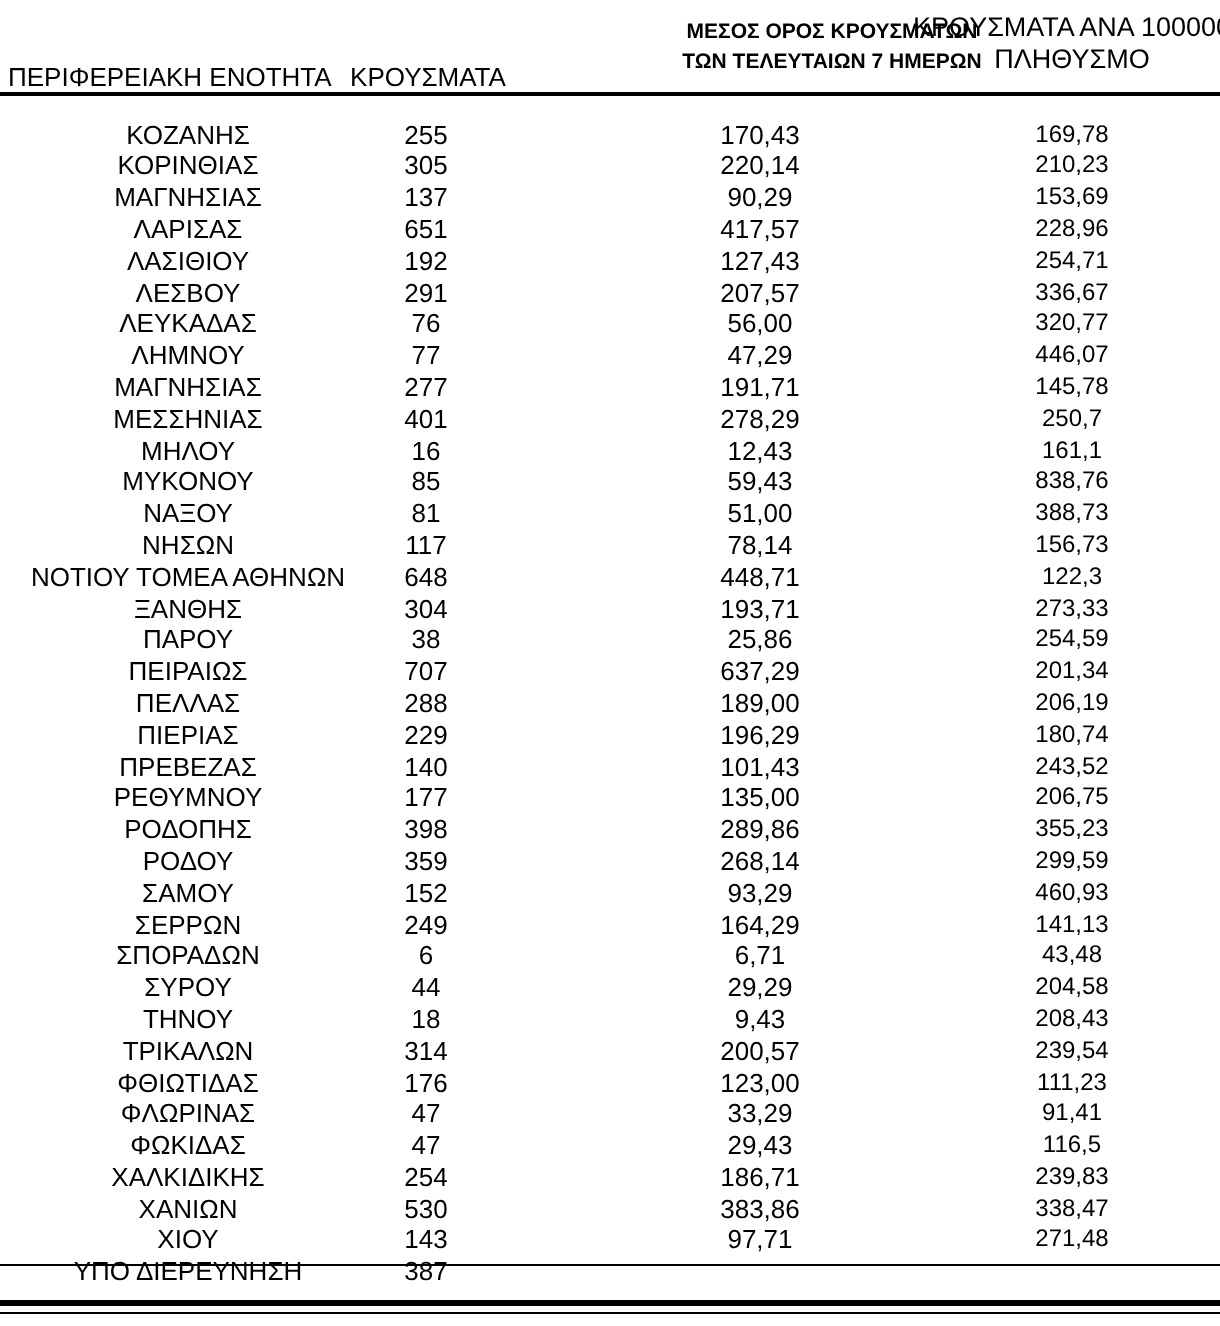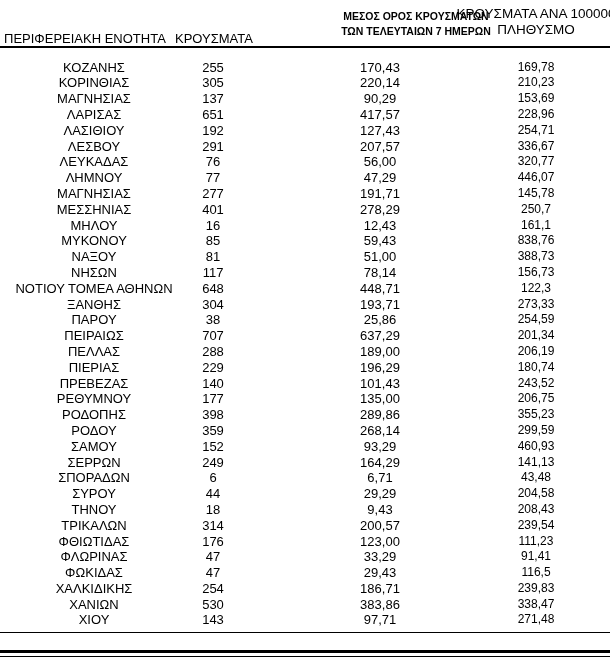--- a/index.html
+++ b/index.html
@@ -380,20 +380,26 @@
     <span class="cell c4">338,47</span>
   </div>
 
   <div class="row">
     <span class="cell c1">ΧΙΟΥ</span>
     <span class="cell c2">143</span>
     <span class="cell c3">97,71</span>
     <span class="cell c4">271,48</span>
   </div>
 
+  <div class="row">
+    <span class="cell c1">ΥΠΟ ΔΙΕΡΕΥΝΗΣΗ</span>
+    <span class="cell c2">387</span>
+    <span class="cell c3"></span>
+    <span class="cell c4"></span>
+  </div>
 </div>
 
   <div class="footer-separator"></div>
 
   <div class="bottom-border-thick"></div>
   <div class="bottom-border-thin"></div>
 
 </div>
 
 </body></html>

